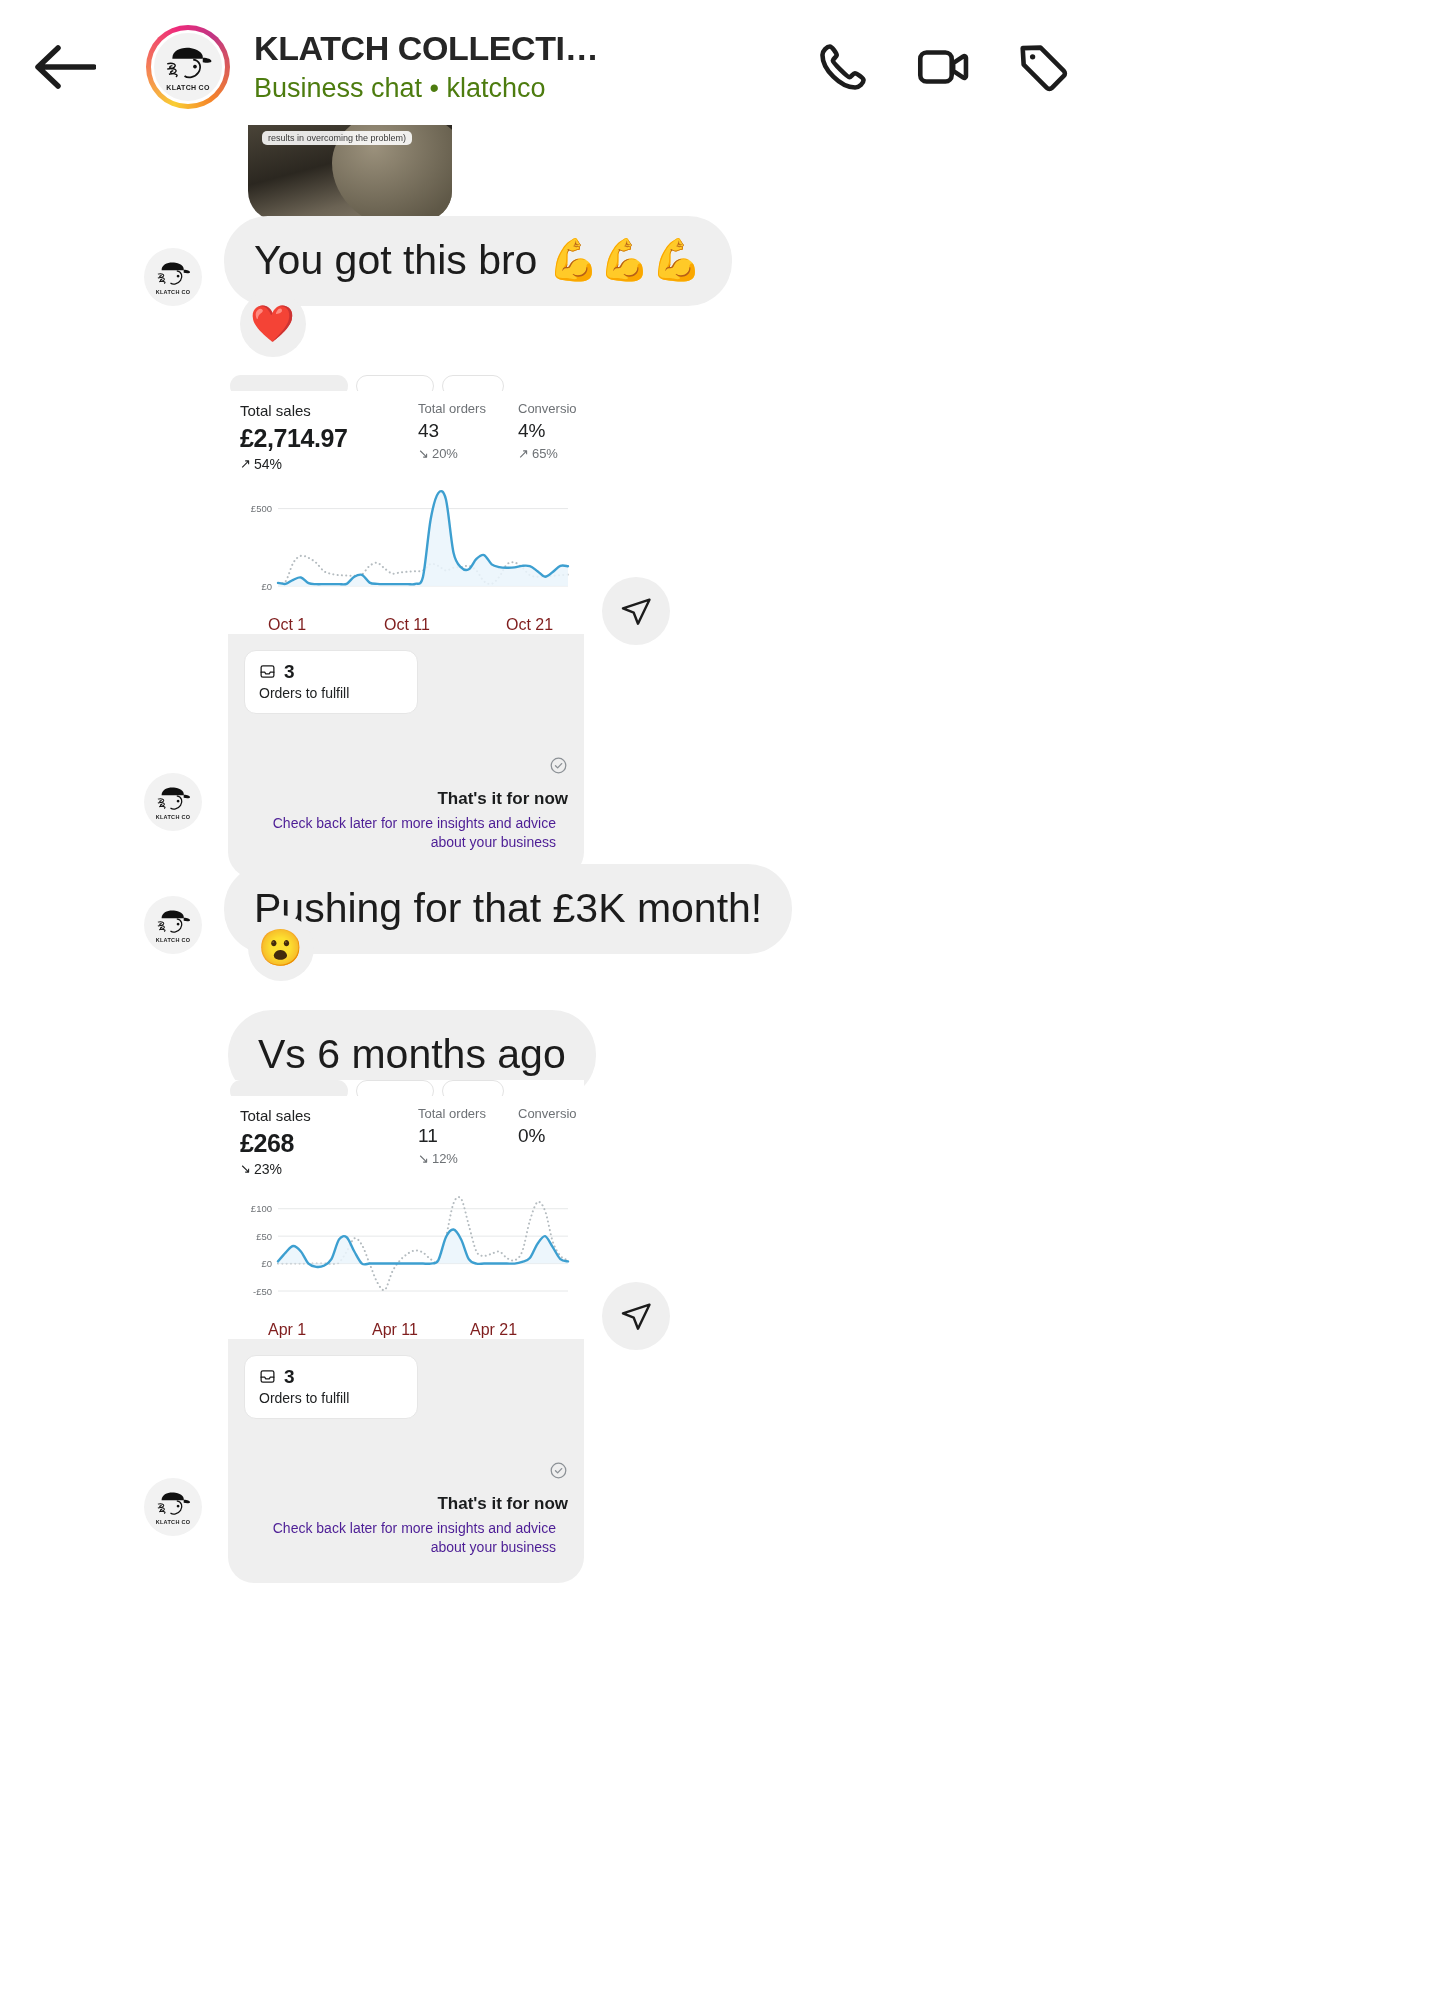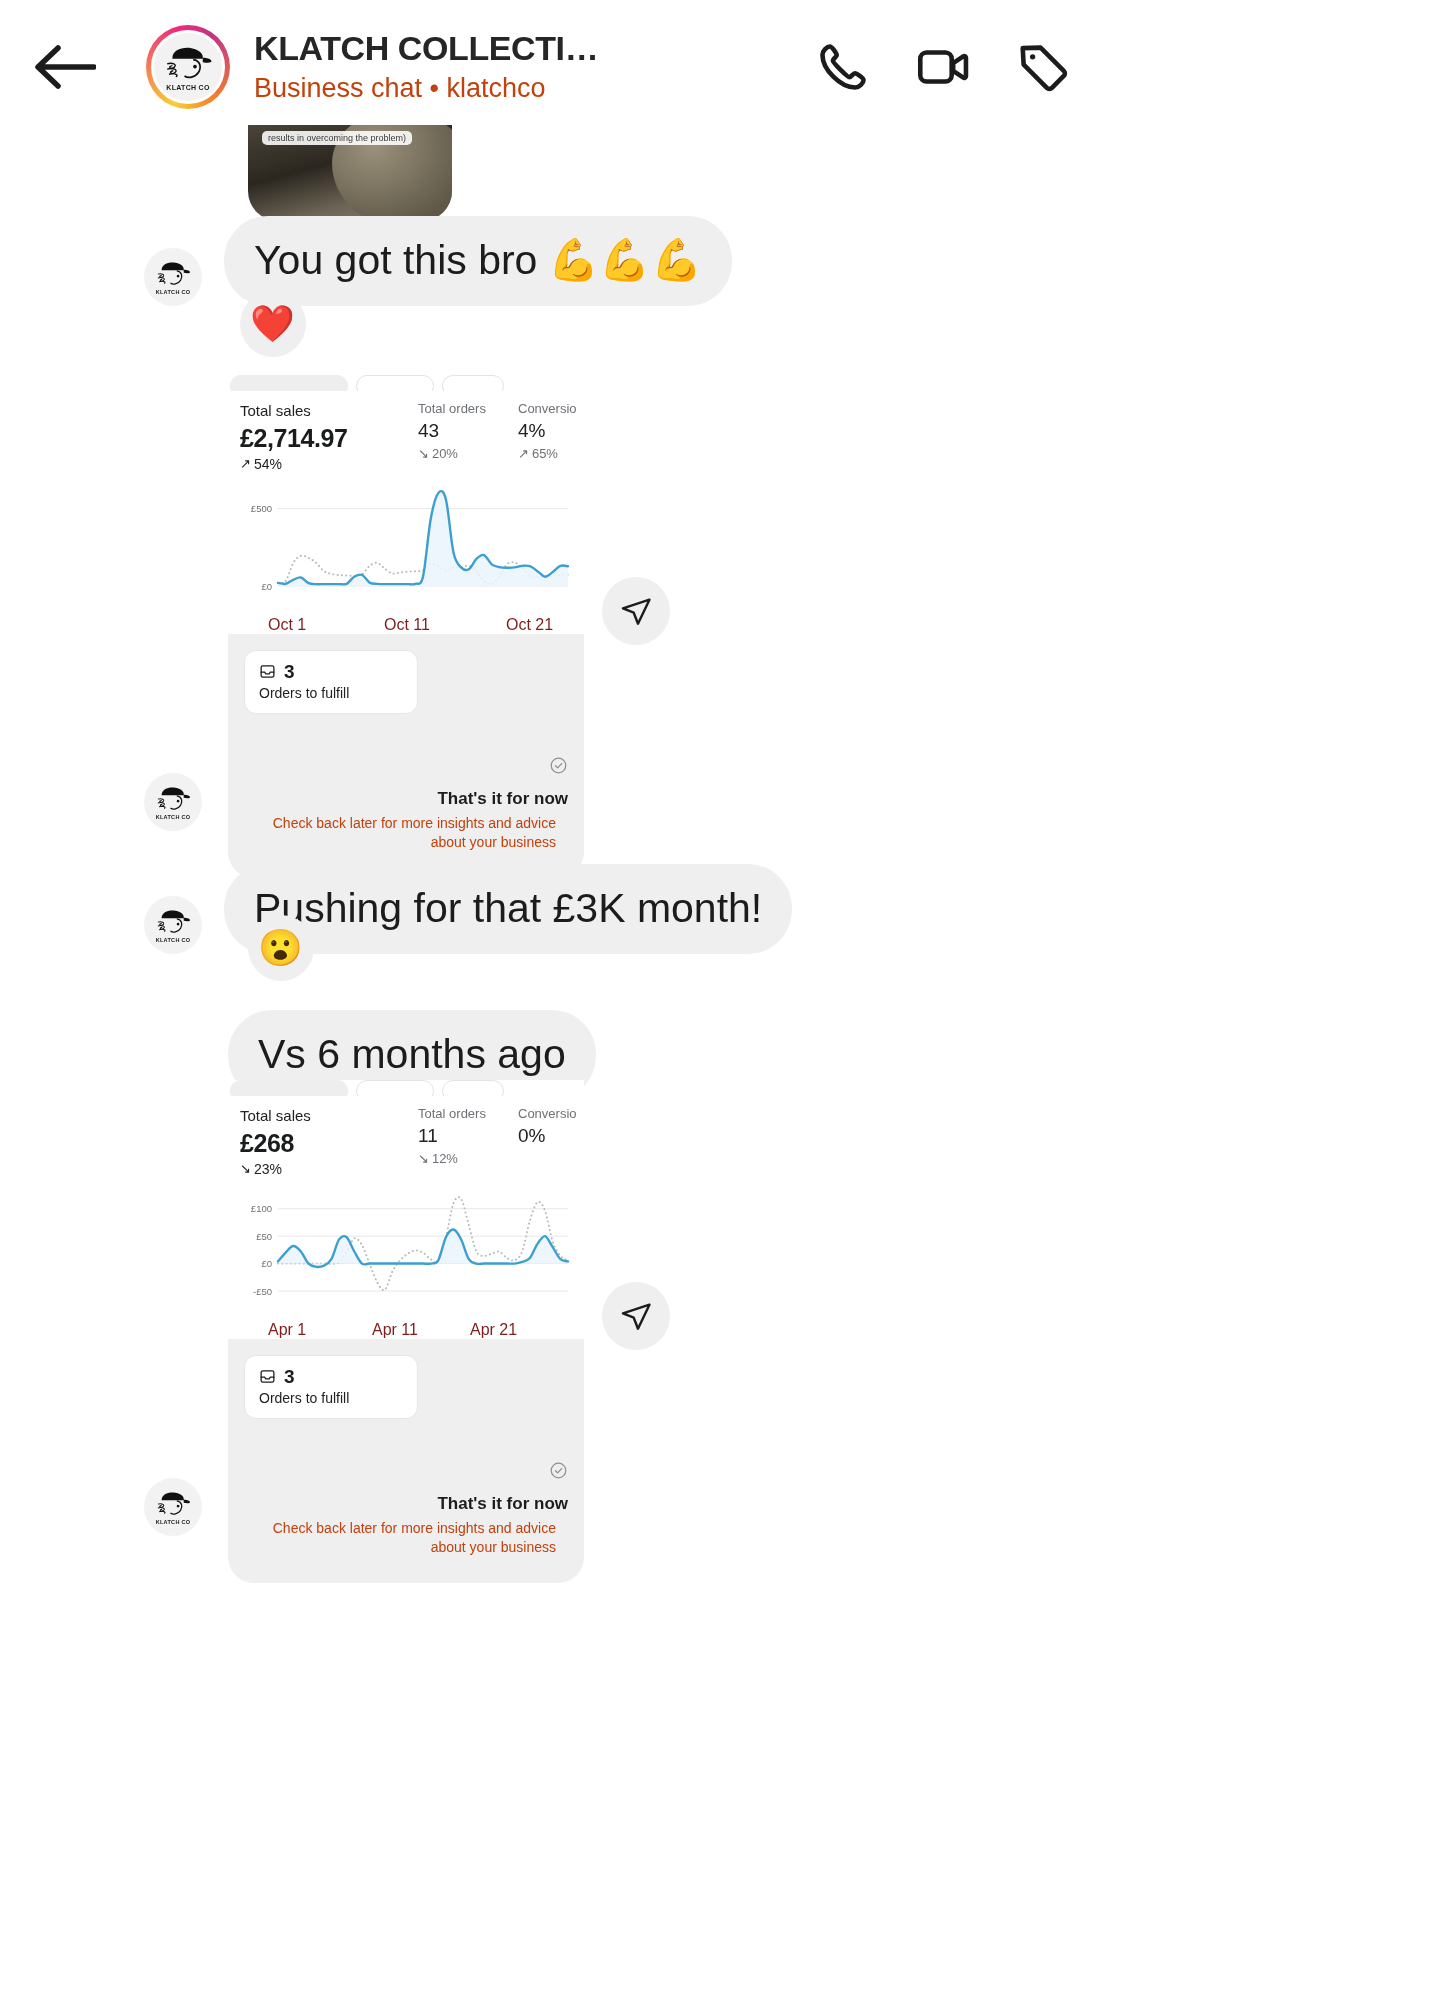--- a/index.html
+++ b/index.html
@@ -62,21 +62,21 @@
     min-width: 0;
     overflow: hidden;
   }
   .conv-title {
     font-size: 34px; font-weight: bold; color: #262626;
     letter-spacing: -0.4px;
     white-space: nowrap; overflow: hidden;
     line-height: 1.15;
   }
   .conv-sub {
-    font-size: 27px; color: #c2410c; margin-top: 4px;
+    font-size: 27px; color: #4d7c0f; margin-top: 4px;
     white-space: nowrap; overflow: hidden;
     line-height: 1.2;
   }
   .header-actions {
     display: flex; align-items: center; gap: 42px;
     flex: 0 0 auto; margin-left: 14px;
   }
   .hicon { cursor: pointer; display: flex; align-items: center; justify-content: center; }
 
   
@@ -168,21 +168,21 @@
     border-radius: 12px;
     padding: 10px 14px 12px 14px;
     width: 174px;
   }
   .fulfill-top { display: flex; align-items: center; gap: 8px; }
   .fulfill-num { font-size: 19px; font-weight: bold; color: #1a1c1d; }
   .fulfill-label { font-size: 14px; color: #202223; margin-top: 2px; }
 
   .end-block { text-align: right; padding-top: 42px; }
   .end-title { font-size: 17px; font-weight: bold; color: #1a1c1d; margin-top: 10px; }
-  .end-sub { font-size: 14px; color: #c2410c; line-height: 1.35; margin-top: 5px; padding: 0 12px; }
+  .end-sub { font-size: 14px; color: #4c1d95; line-height: 1.35; margin-top: 5px; padding: 0 12px; }
 
   .send-fab {
     position: absolute;
     width: 68px; height: 68px;
     border-radius: 50%;
     background: #efefef;
     display: flex; align-items: center; justify-content: center;
     cursor: pointer;
   }
 

